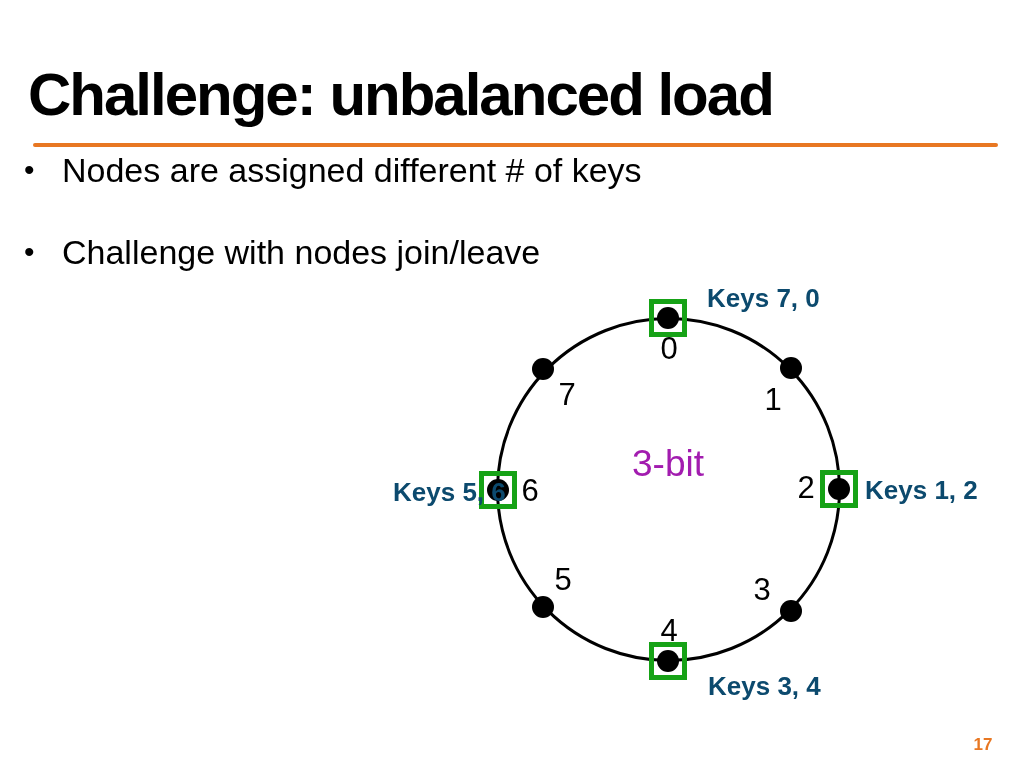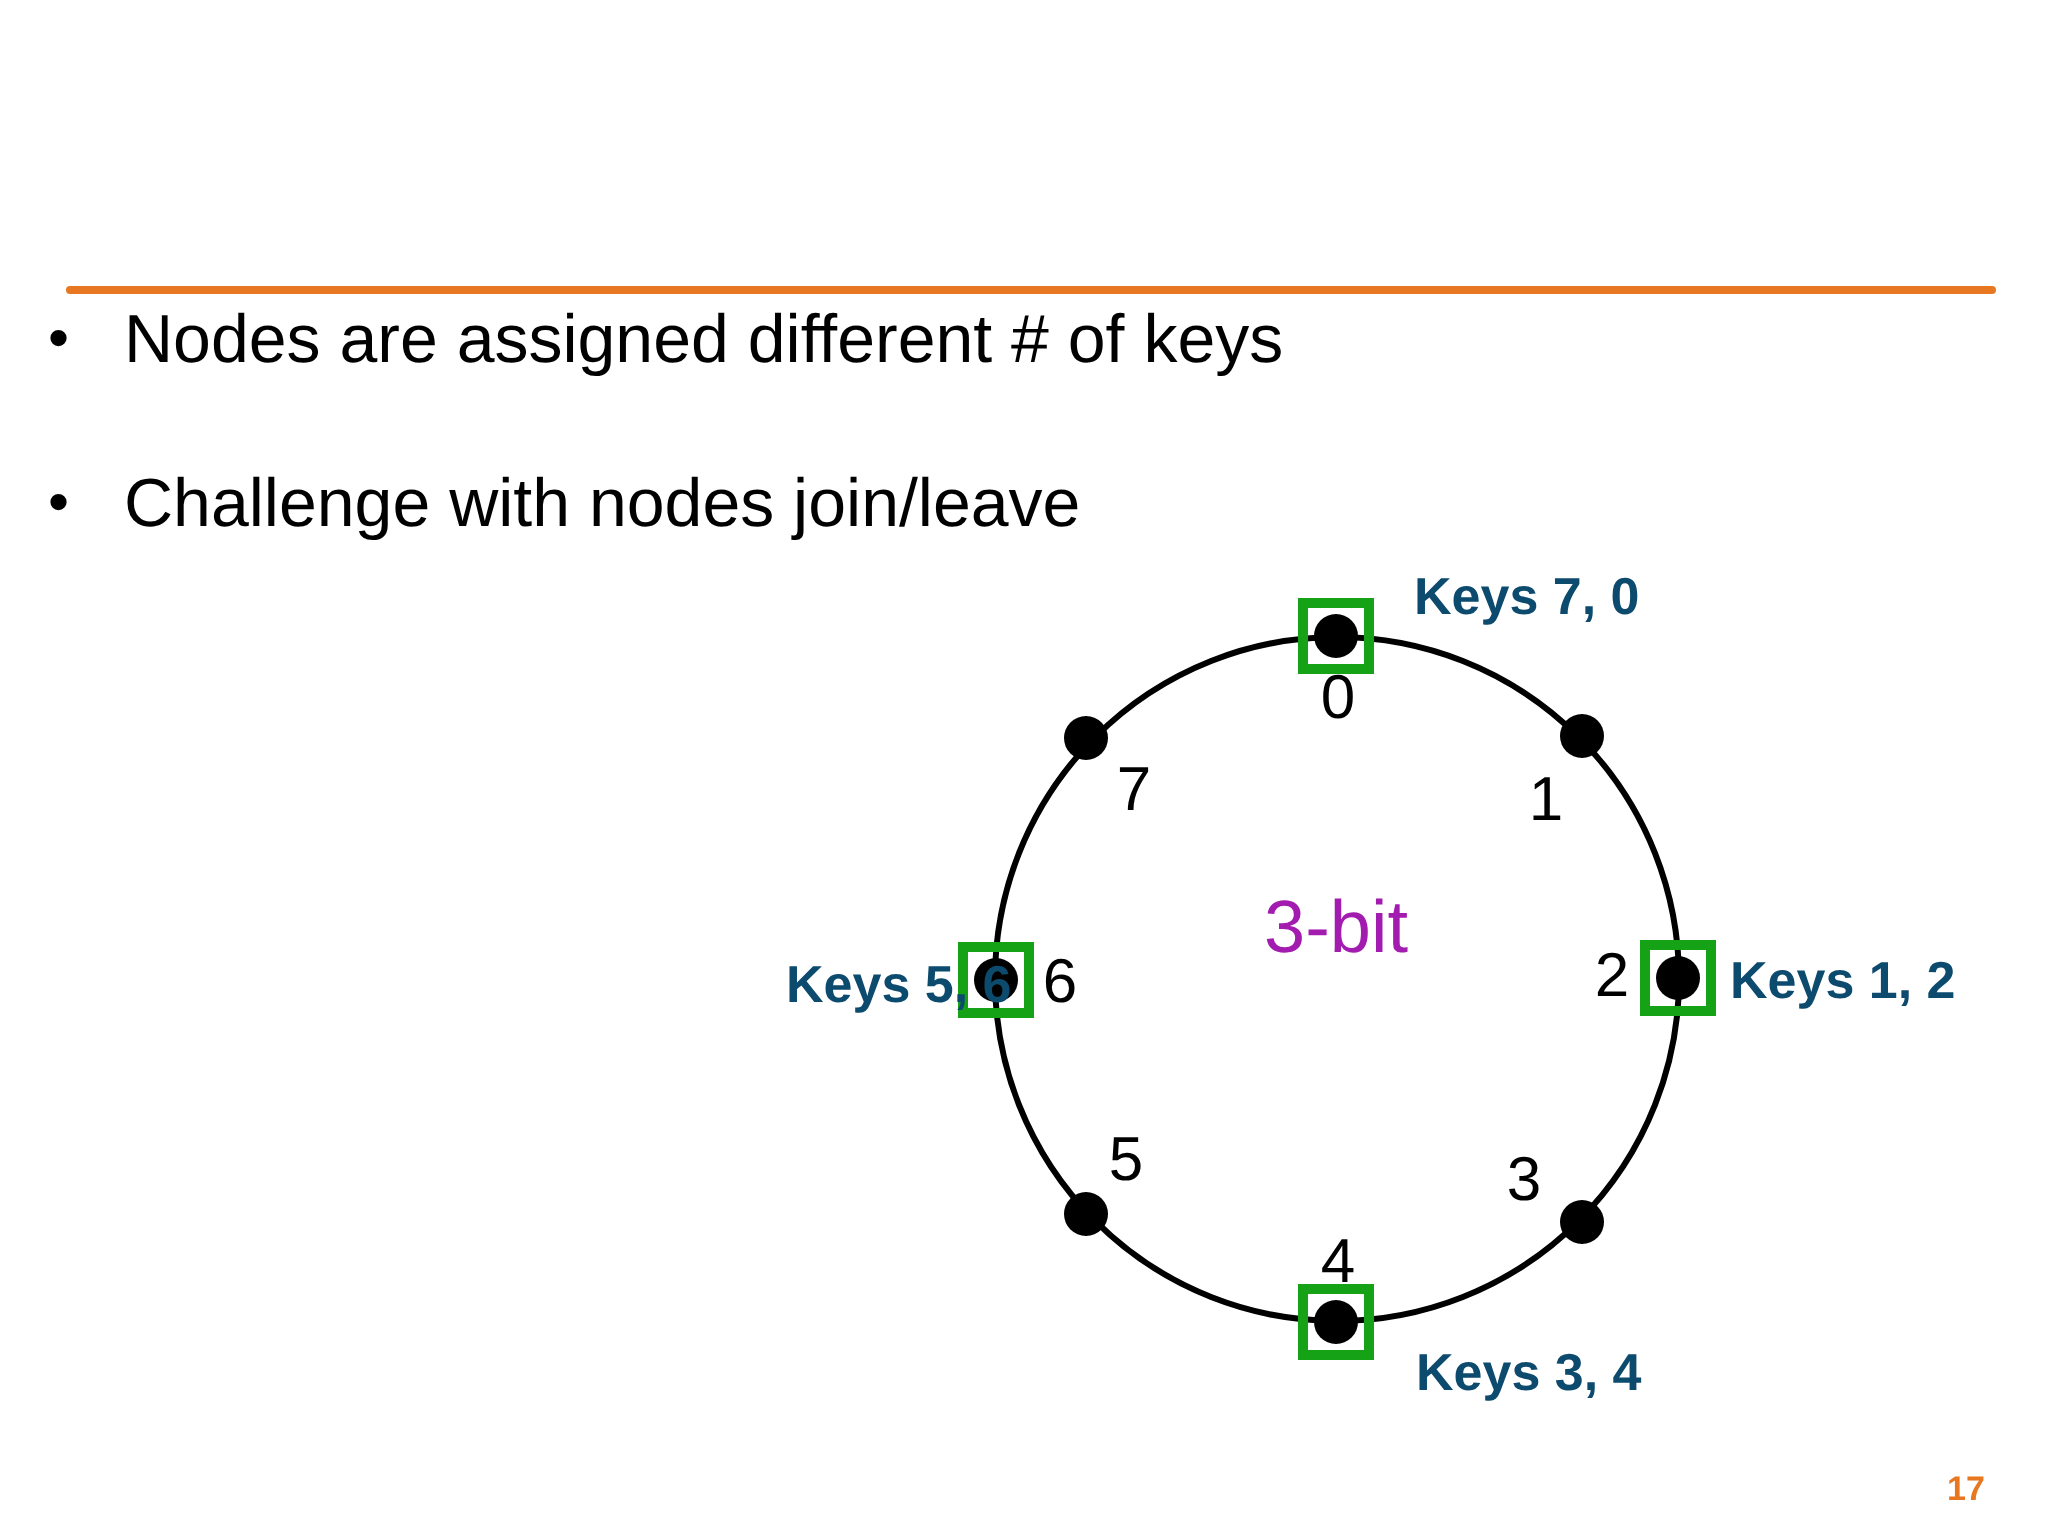--- a/index.html
+++ b/index.html
@@ -50,20 +50,21 @@
     position:absolute;left:963px;top:733px;width:40px;text-align:center;
     font-size:17px;font-weight:bold;line-height:23px;
     color:var(--accent-orange,#E87722);
   }
 </style>
 </head>
 <body>
 
 <div class="slide">
 
+  <div class="title">Challenge: unbalanced load</div>
   <div class="title-rule"></div>
 
   <div class="bullet-row bullet-1">
     <span class="glyph">•</span>
     <span>Nodes are assigned different # of keys</span>
   </div>
   <div class="bullet-row bullet-2">
     <span class="glyph">•</span>
     <span>Challenge with nodes join/leave</span>
   </div>

